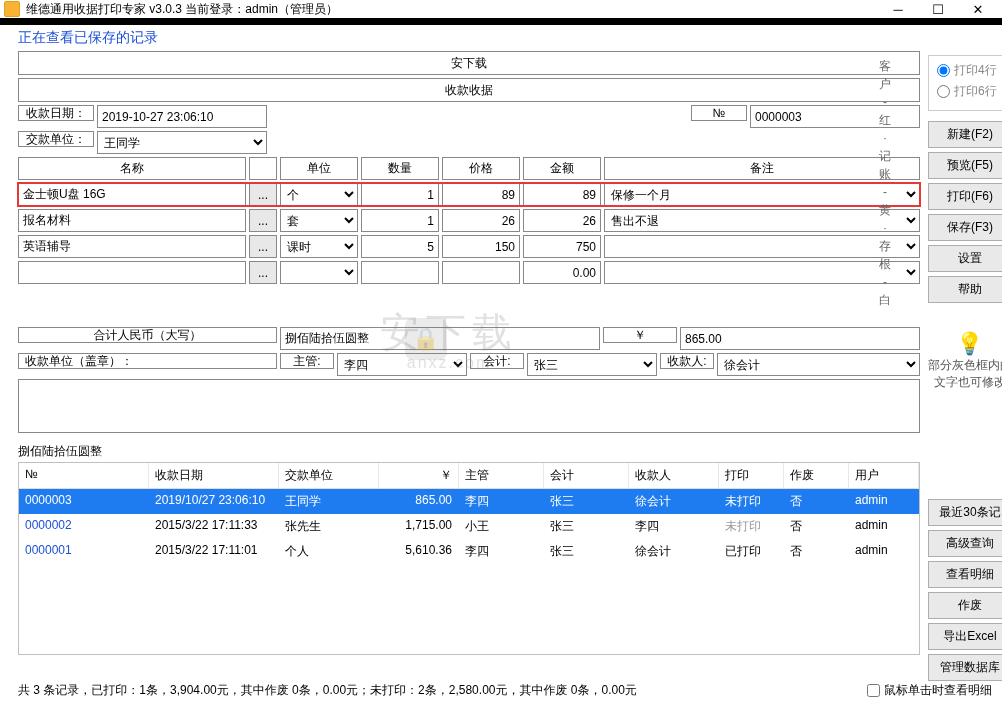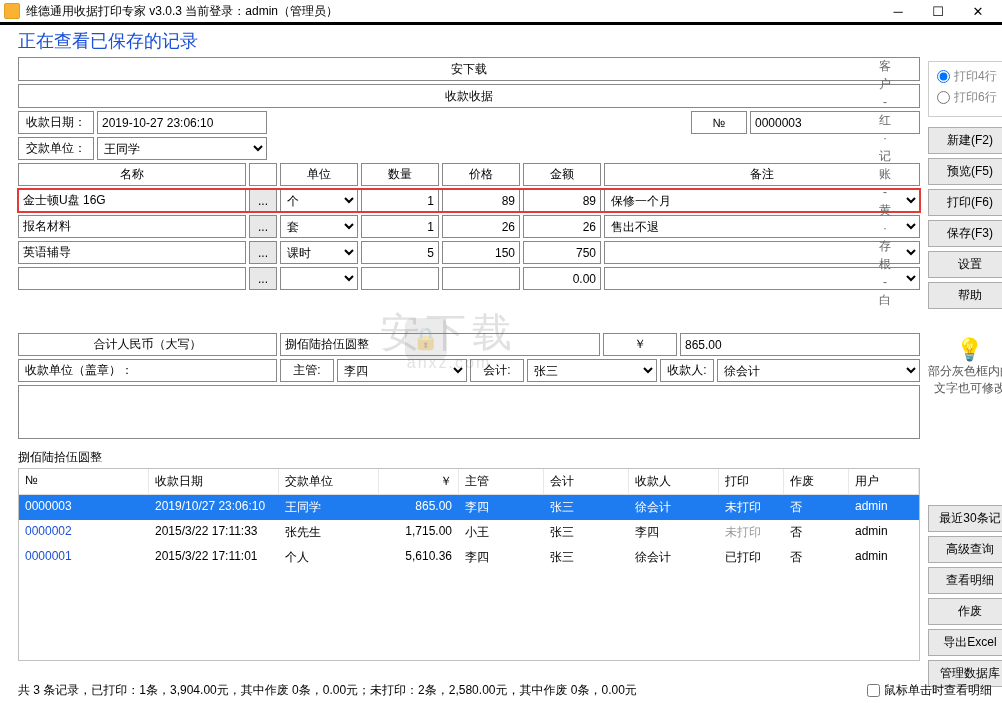--- a/index.html
+++ b/index.html
@@ -1,29 +1,29 @@
 <!DOCTYPE html>
 <html><head>
 <meta charset="utf-8">
 <style>
 * { box-sizing: border-box; margin: 0; padding: 0; }
 body { font-family: "Microsoft YaHei", Arial, sans-serif; font-size: 12px; background: #fff; color: #000; width: 1002px; height: 703px; overflow: hidden; position: relative; }
-.title-bar { height: 25px; display: flex; align-items: center; padding: 0 4px; border-bottom: 3px solid #000000; }
+.title-bar { height: 25px; display: flex; align-items: center; padding: 0 4px; border-bottom: 7px solid #000000; }
 .title-bar .app-icon { width: 16px; height: 16px; background: #f9b233; border: 1px solid #e0a020; border-radius: 2px; margin-right: 6px; }
 .title-bar .title-text { flex: 1; }
 .win-btns { display: flex; }
 .win-btn { width: 40px; height: 22px; display: flex; align-items: center; justify-content: center; font-size: 13px; cursor: default; }
-.status-strip { color: #1a4fd6; padding: 4px 8px 2px 18px; font-size: 18px; }
+.status-strip { color: #1a4fd6; padding: 4px 8px 2px 18px; font-size: 14px; }
 .main-wrap { display: flex; height: 642px; }
 .left-panel { flex: 1; padding: 0 8px 0 18px; display: flex; flex-direction: column; }
 .right-panel { width: 100px; padding: 6px 8px 0 0; }
 .receipt-area { border: 0; padding: 2px 0 4px 0; }
 .rc-title-box { border: 1px solid #888; height: 24px; display: flex; align-items: center; justify-content: center; margin-bottom: 3px; background: #fff; }
 .rc-row { display: flex; gap: 3px; margin-bottom: 3px; align-items: stretch; }
-.rc-cell-label { border: 1px solid #888; display: flex; align-items: center; justify-content: center; background: #fff; height: 23px; }
+.rc-cell-label { border: 1px solid #888; display: flex; align-items: center; justify-content: center; background: #fff; height: 16px; }
 .rc-input { border: 1px solid #888; background: #fff; height: 23px; padding: 0 4px; font-family: inherit; font-size: 12px; }
 .rc-select { border: 1px solid #888; background: #fff; height: 23px; padding: 0 2px; font-family: inherit; font-size: 12px; }
 .tbl-head { display: flex; gap: 3px; margin-bottom: 3px; }
 .tbl-head > div { border: 1px solid #888; height: 23px; display: flex; align-items: center; justify-content: center; background: #fff; }
 .col-pick { width: 28px; }
 .col-unit { width: 78px; }
 .col-qty { width: 78px; }
 .col-price { width: 78px; }
 .col-amt { width: 78px; }
 .col-note { flex: 1; }

